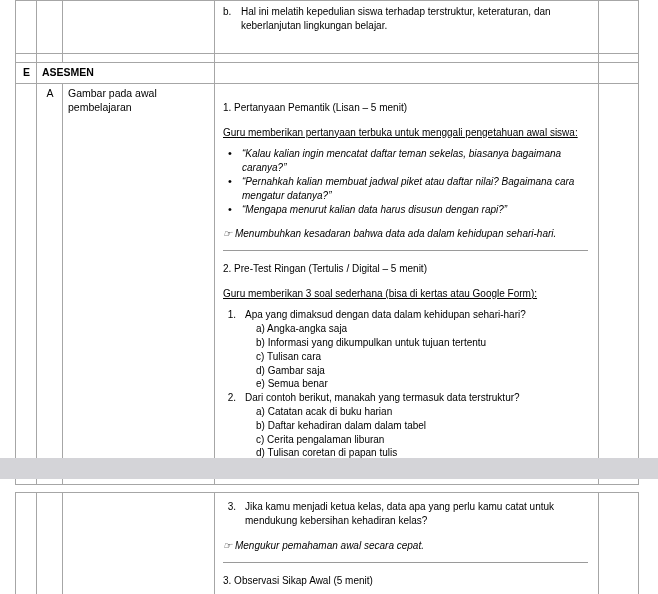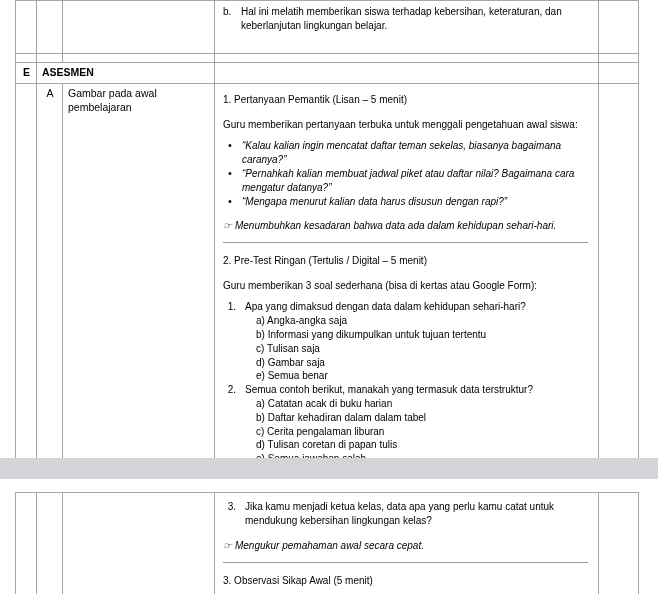--- a/index.html
+++ b/index.html
@@ -53,25 +53,25 @@
     font-size: 10.5px;
     line-height: 1.33;
   }
   .lbl-bold {
     font-weight: bold;
     font-size: 10.5px;
     line-height: 1.33;
   }
 
   .para {
-    margin: 0 0 11px 0;
+    margin: 8px 0 11px 0;
     font-size: 10px;
     line-height: 1.36;
   }
-  .para.tight { margin-bottom: 8px; }
+  .para.tight { margin-bottom: 8px; text-decoration: underline; }
   .para.last  { margin-bottom: 0; }
 
   
   .abc-list {
     margin: 0;
     padding: 0;
     list-style: none;
   }
   .abc-list li {
     position: relative;
@@ -184,21 +184,21 @@
 
       <tr>
         <td></td>
         <td></td>
         <td></td>
         <td style="height:52px;">
           <div class="cell-pad-main" style="padding-top:4px;">
             <ul class="abc-list">
               <li>
                 <span class="mk">b.</span>
-                <span>Hal ini melatih memberikan siswa terhadap kebersihan, keteraturan, dan keberlanjutan lingkungan belajar.</span>
+                <span>Hal ini melatih kepedulian siswa terhadap terstruktur, keteraturan, dan keberlanjutan lingkungan belajar.</span>
               </li>
             </ul>
           </div>
         </td>
         <td></td>
       </tr>
 
       <tr class="spacer-row">
         <td></td>
         <td></td>
@@ -256,28 +256,28 @@
             <p class="para">2. Pre-Test Ringan (Tertulis / Digital – 5 menit)</p>
             <p class="para tight">Guru memberikan 3 soal sederhana (bisa di kertas atau Google Form):</p>
 
             <ol class="num-list">
               <li>
                 <span class="num">1.</span>
                 <span><span>Apa yang dimaksud dengan data dalam kehidupan sehari-hari?</span><span class="bold-inline"></span><span></span></span>
                 <ul class="opt-list">
                   <li>a) Angka-angka saja</li>
                   <li>b) Informasi yang dikumpulkan untuk tujuan tertentu</li>
-                  <li>c) Tulisan saja</li>
+                  <li>c) Tulisan cara</li>
                   <li>d) Gambar saja</li>
                   <li>e) Semua benar</li>
                 </ul>
               </li>
               <li>
                 <span class="num">2.</span>
-                <span><span>Semua contoh berikut, manakah yang termasuk </span><span class="bold-inline">data terstruktur</span><span>?</span></span>
+                <span><span>Dari contoh berikut, manakah yang termasuk </span><span class="bold-inline">data terstruktur</span><span>?</span></span>
                 <ul class="opt-list">
                   <li>a) Catatan acak di buku harian</li>
                   <li>b) Daftar kehadiran dalam dalam tabel</li>
                   <li>c) Cerita pengalaman liburan</li>
                   <li>d) Tulisan coretan di papan tulis</li>
                   <li>e) Semua jawaban salah</li>
                 </ul>
               </li>
             </ol>
 
@@ -306,21 +306,21 @@
       <tr>
         <td></td>
         <td></td>
         <td></td>
         <td style="height:100px;">
           <div class="cell-pad-main" style="padding-top:7px;">
 
             <ol class="num-list" style="margin-bottom:11px;">
               <li>
                 <span class="num">3.</span>
-                <span>Jika kamu menjadi ketua kelas, data apa yang perlu kamu catat untuk mendukung kebersihan lingkungan kelas?</span>
+                <span>Jika kamu menjadi ketua kelas, data apa yang perlu kamu catat untuk mendukung kebersihan kehadiran kelas?</span>
               </li>
             </ol>
 
             <p class="hand-line">
               <span class="hand-icon">☞</span><span>Mengukur pemahaman awal secara cepat.</span>
             </p>
 
             <hr class="divider">
 
             <p class="para last">3. Observasi Sikap Awal (5 menit)</p>

